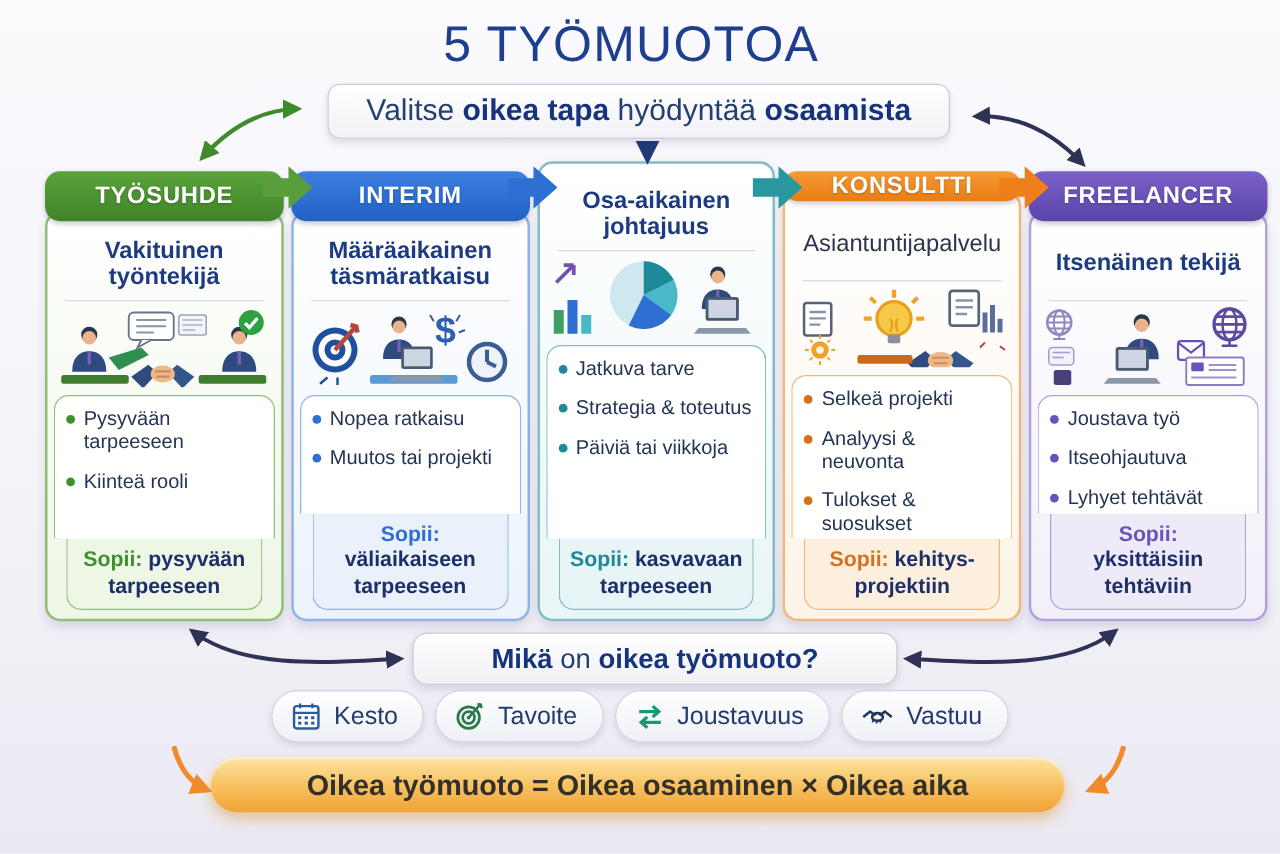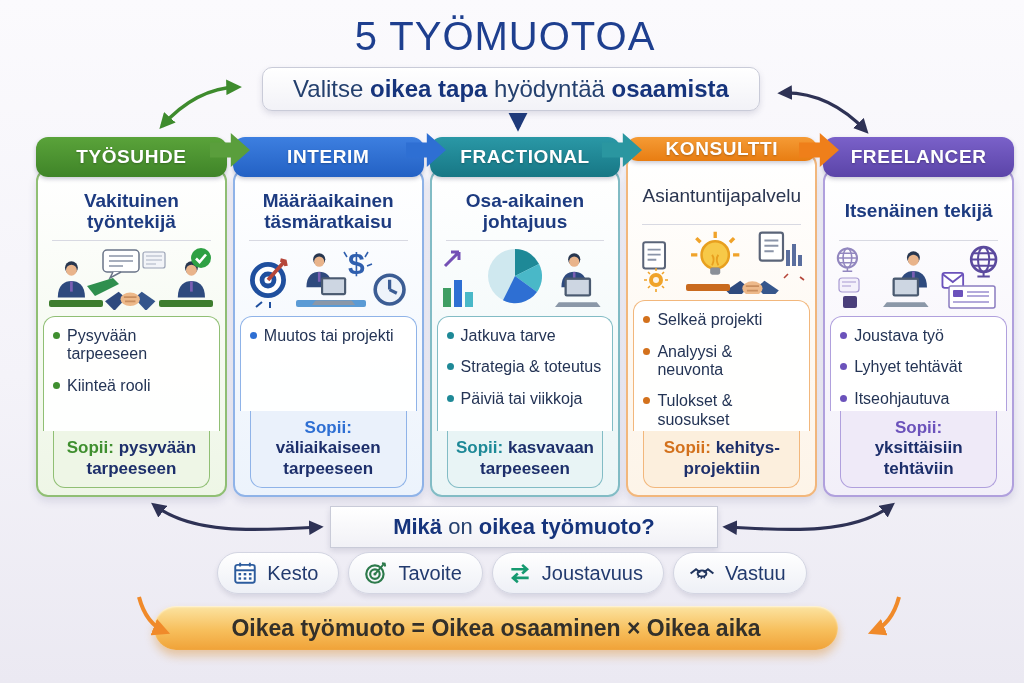--- a/index.html
+++ b/index.html
@@ -62,35 +62,35 @@
   .hd-orange{background:linear-gradient(180deg,#f59b35,#e87d12);}
   .hd-purple{background:linear-gradient(180deg,#7a61c9,#5b44a8);}
 
   
   .flow-arrow{position:absolute;width:40px;height:34px;z-index:5;top:133px;
               clip-path:polygon(0 28%,52% 28%,52% 0,100% 50%,52% 100%,52% 72%,0 72%);}
 
   
   .q-banner{position:absolute;top:506px;left:330px;width:386px;height:40px;
             background:linear-gradient(180deg,#ffffff,#f1f1f6);
-            border:1.5px solid #c9cbd8;border-radius:0;
+            border:1.5px solid #c9cbd8;border-radius:12px;
             box-shadow:0 3px 6px rgba(60,60,100,.15);
             display:flex;align-items:center;justify-content:center;
             font-size:22px;color:#25406f;}
   .q-banner b{color:#16347c;font-weight:800;}
 
   .pills{position:absolute;top:552px;left:0;width:1024px;display:flex;
          justify-content:center;gap:9px;}
   .pill{height:40px;padding:0 20px 0 14px;border-radius:21px;
         background:linear-gradient(180deg,#ffffff,#eef0f6);
         border:1.5px solid #d3d5e2;box-shadow:0 3px 5px rgba(60,60,100,.13);
         display:flex;align-items:center;gap:9px;
         font-size:20px;color:#223a6e;}
 
-  .formula{position:absolute;top:606px;left:154px;width:684px;height:44px;
+  .formula{position:absolute;top:606px;left:168px;width:684px;height:44px;
            border-radius:24px;
            background:linear-gradient(180deg,#fce4a2 0%,#f7bf5c 55%,#f0a238 100%);
            box-shadow:0 6px 10px rgba(220,140,40,.4), inset 0 1px 2px rgba(255,255,255,.7);
            display:flex;align-items:center;justify-content:center;
            font-size:23px;font-weight:800;color:#33302a;}
 
   svg{display:block;}
   .overlay{position:absolute;inset:0;pointer-events:none;z-index:6;}
 </style>
 </head>
@@ -212,32 +212,35 @@
             <use href="#sym-person" transform="translate(60,8) scale(1.6)"></use>
             <use href="#sym-laptop" transform="translate(72,26) scale(1.8)"></use>
             <text x="108" y="30" font-size="30" font-weight="bold" fill="#2f5fae" font-family="Liberation Sans, sans-serif">$</text>
             <path d="M104,8 L107,13 M128,8 L125,13 M132,20 L127,22" stroke="#2f5fae" stroke-width="1.6"></path>
             <use href="#sym-clock" transform="translate(128,24) scale(1.8)"></use>
           </svg>
         </div>
         <div class="col-panel">
           <div class="bullet">
               <span class="dot"></span>
+              <span>Nopea ratkaisu</span>
+            </div>
+          <div class="bullet">
+              <span class="dot"></span>
               <span>Muutos tai projekti</span>
             </div>
         </div>
         <div class="col-sopii">
           <span class="lab">Sopii:</span>
           <span class="val">väliaikaiseen tarpeeseen</span>
         </div>
       </div>
     </div>
 
     <div class="col col-teal">
-      <div class="col-header hd-teal">FRACTIONAL</div>
       <div class="col-body">
         <div class="col-sub">Osa-aikainen johtajuus</div>
         <div class="col-divider"></div>
         <div class="col-illo">
           <svg width="176" height="66" viewBox="0 0 176 66">
             <path d="M8,22 L22,8 M22,8 L14,8 M22,8 L22,16" stroke="#7450b5" stroke-width="3" fill="none"></path>
             <rect x="6" y="44" width="8" height="19" fill="#3f9e63"></rect>
             <rect x="17" y="36" width="8" height="27" fill="#2e6fd3"></rect>
             <rect x="28" y="48" width="8" height="15" fill="#49b8c8"></rect>
             <circle cx="78" cy="32" r="27" fill="#cfe8ef"></circle>
@@ -331,25 +334,25 @@
             <path d="M136,48 h22 M136,52 h22 M122,58 h36" stroke="#9b8fd0" stroke-width="1.6"></path>
           </svg>
         </div>
         <div class="col-panel">
           <div class="bullet">
               <span class="dot"></span>
               <span>Joustava työ</span>
             </div>
           <div class="bullet">
               <span class="dot"></span>
+              <span>Itseohjautuva</span>
+            </div>
+          <div class="bullet">
+              <span class="dot"></span>
               <span>Lyhyet tehtävät</span>
-            </div>
-          <div class="bullet">
-              <span class="dot"></span>
-              <span>Itseohjautuva</span>
             </div>
         </div>
         <div class="col-sopii">
           <span class="lab">Sopii:</span>
           <span class="val">yksittäisiin tehtäviin</span>
         </div>
       </div>
     </div>
   </div>
 

